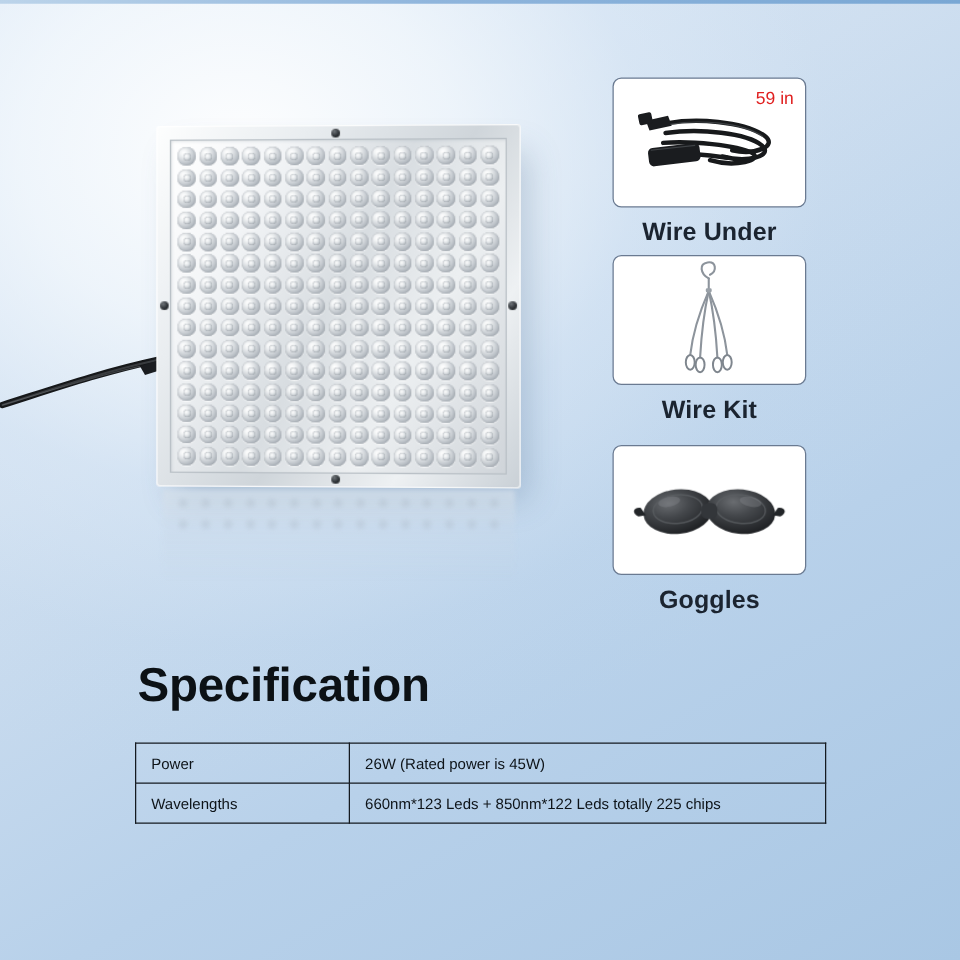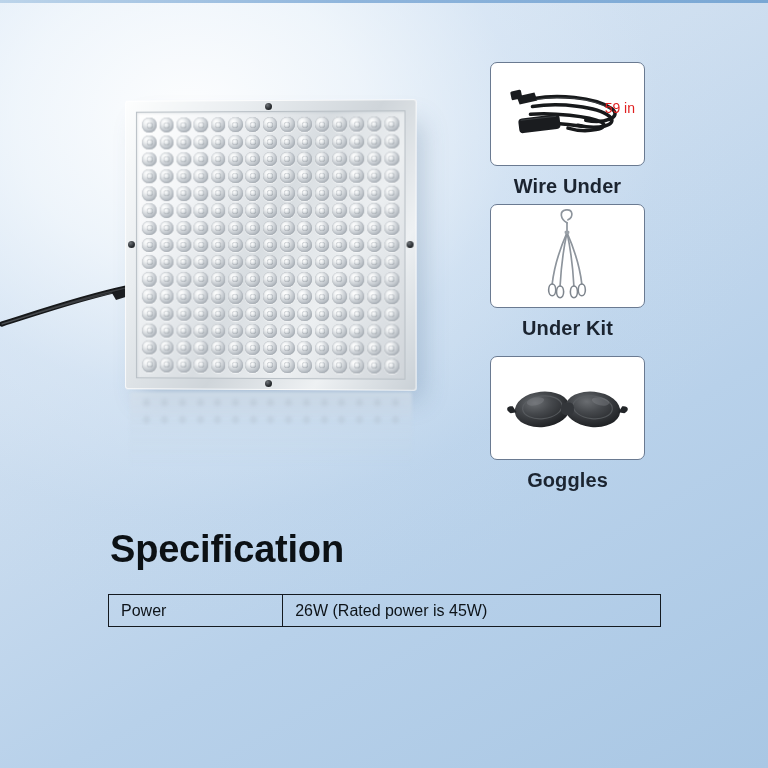--- a/index.html
+++ b/index.html
@@ -143,39 +143,38 @@
     font-size: 20px;
     font-weight: bold;
     color: #1b2430;
     letter-spacing: 0.1px;
   }
   .badge {
     position: absolute; right: 9px; top: 7px;
     font-size: 14px;
     color: #e01f1f;
     font-family: "Liberation Sans", sans-serif;
-    margin-top: 30px;
   }
   .acc-art { position: absolute; inset: 0; }
 
   
   #spec-title {
     position: absolute; left: 110px; top: 528px;
     font-size: 38px; font-weight: bold; color: #0c1115;
     letter-spacing: -0.2px;
   }
   #spec-table {
     position: absolute; left: 108px; top: 594px;
     width: 553px;
     border-collapse: collapse;
     background: transparent;
   }
   #spec-table td {
     border: 1.3px solid #141a20;
-    font-size: 16px;
+    font-size: 12px;
     color: #0d1318;
     height: 31px;
     padding: 0 0 0 12px;
     vertical-align: middle;
     white-space: nowrap;
   }
   #spec-table td.k { width: 172px; }
   #spec-table td.v { width: 381px; }
 </style>
 </head>
@@ -504,21 +503,21 @@
           <ellipse cx="62" cy="86" rx="3.6" ry="6"></ellipse>
           <ellipse cx="70" cy="88" rx="3.6" ry="6"></ellipse>
           <ellipse cx="84" cy="88" rx="3.6" ry="6"></ellipse>
           <ellipse cx="92" cy="86" rx="3.6" ry="6"></ellipse>
         </g>
         <g fill="#9aa1a8">
           <rect x="74.6" y="26" width="4.8" height="3.4" rx="1.2"></rect>
         </g>
       </svg>
     </div>
-    <div class="acc-label">Under Kit</div>
+    <div class="acc-label">Wire Kit</div>
   </div>
 
   <div class="acc" id="acc-2">
     <div class="acc-box">
       <svg class="acc-art" viewBox="0 0 155 104">
         <defs>
           <radialGradient id="lensg" cx="38%" cy="30%" r="72%">
             <stop offset="0%" stop-color="#6a6d71"></stop>
             <stop offset="42%" stop-color="#45484c"></stop>
             <stop offset="100%" stop-color="#1f2124"></stop>
@@ -538,16 +537,20 @@
     <div class="acc-label">Goggles</div>
   </div>
 
   <div id="spec-title">Specification</div>
   <table id="spec-table">
     <tbody>
         <tr>
           <td class="k">Power</td>
           <td class="v">26W   (Rated power is 45W)</td>
         </tr>
+        <tr>
+          <td class="k">Wavelengths</td>
+          <td class="v">660nm*123 Leds + 850nm*122 Leds totally 225 chips</td>
+        </tr>
       </tbody>
   </table>
 
 </div>
 
 </body></html>

